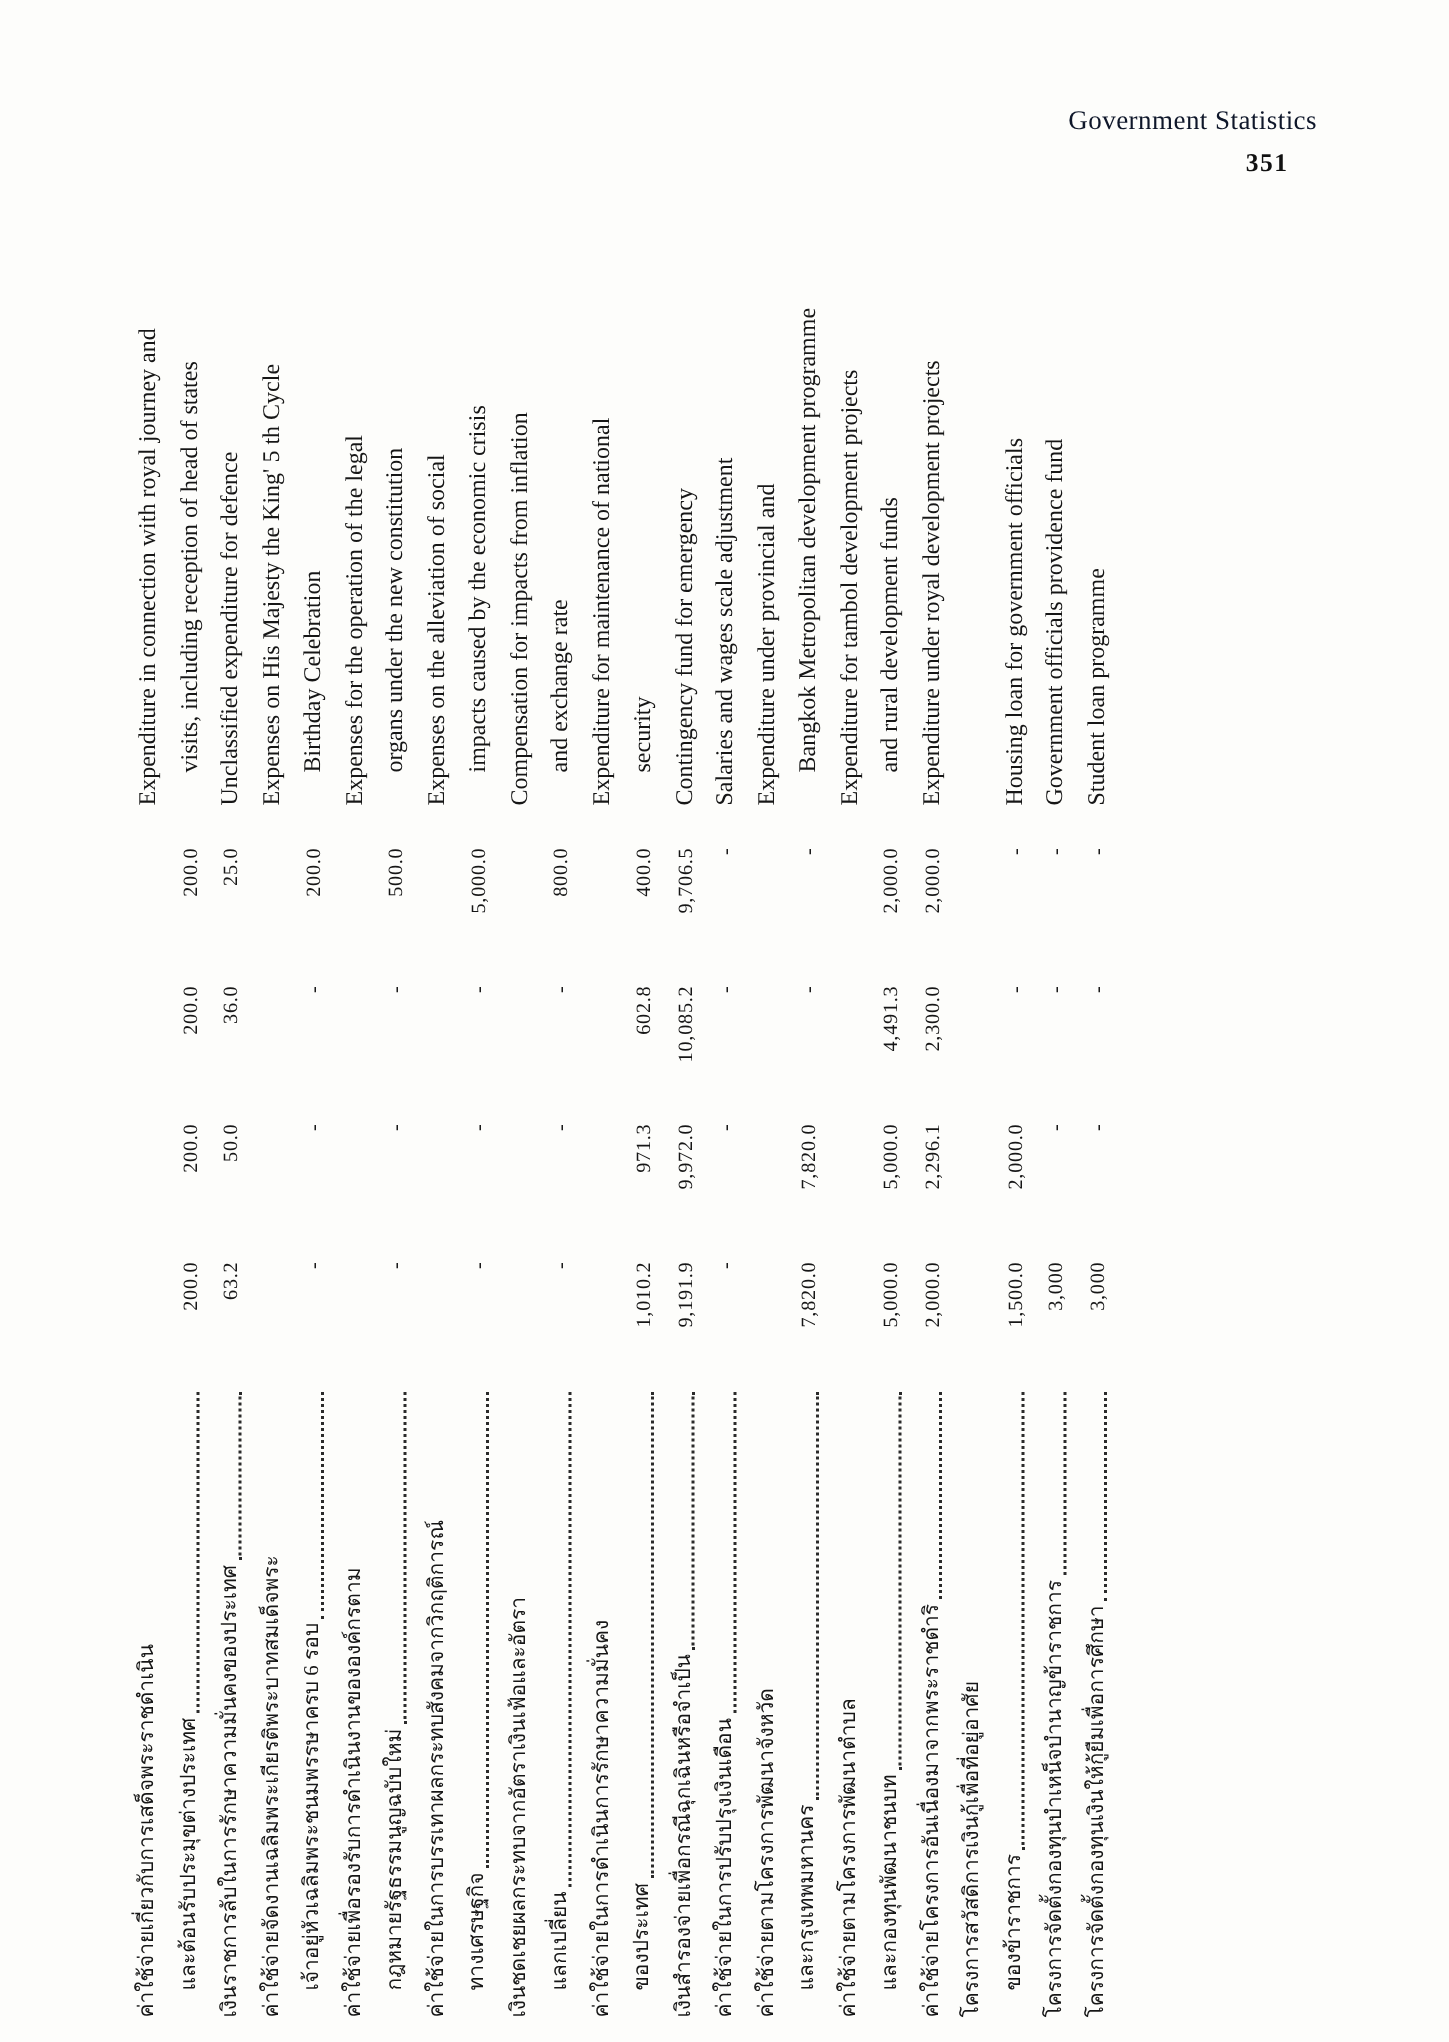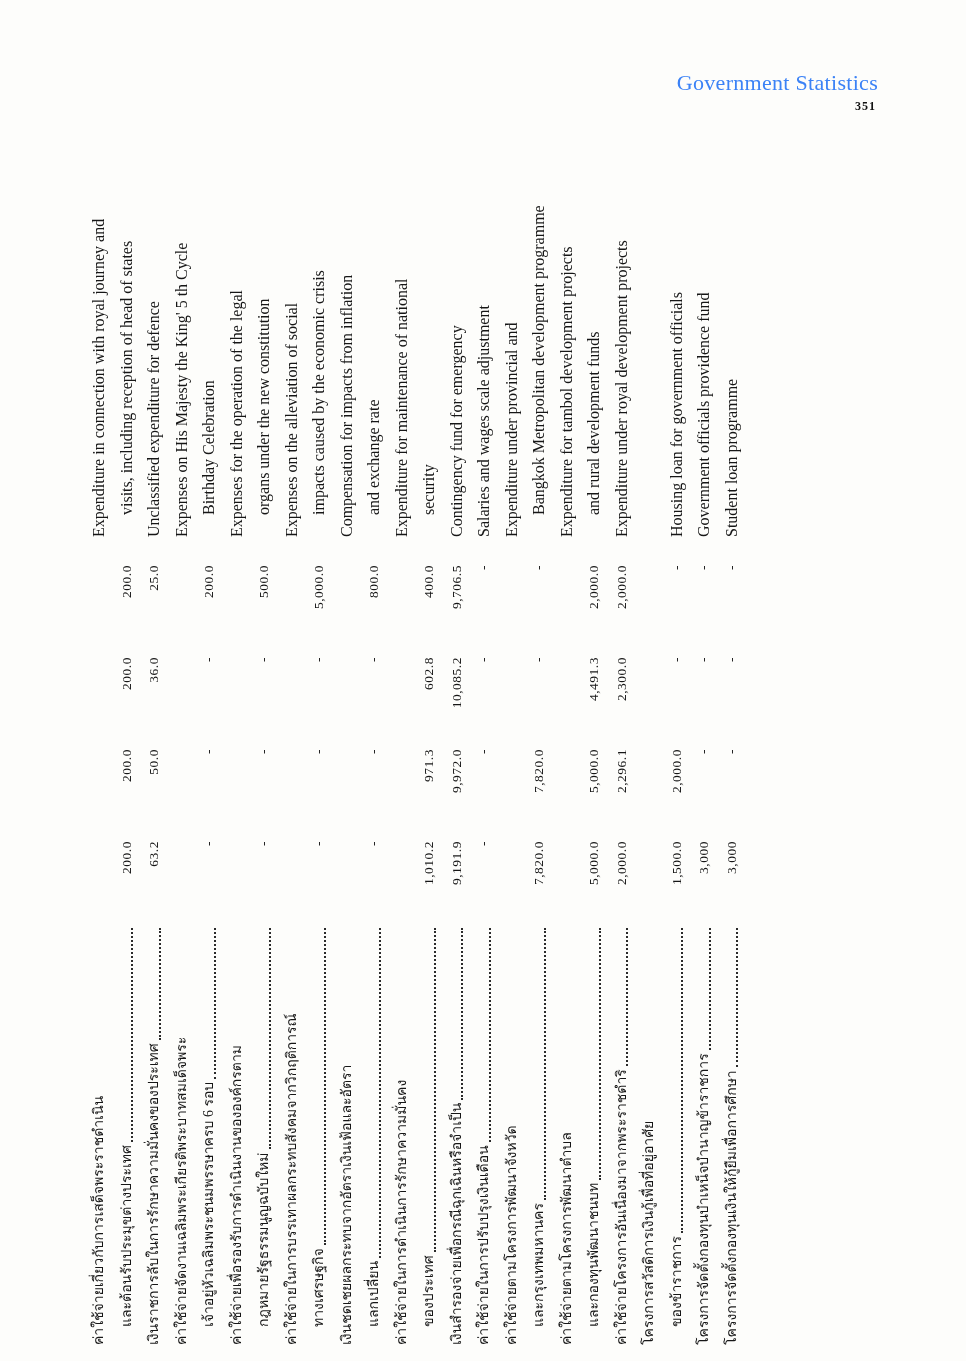--- a/index.html
+++ b/index.html
@@ -4,25 +4,25 @@
 <style>
   html,body{margin:0;padding:0;}
   body{
     width:966px;height:1361px;position:relative;overflow:hidden;
     background:#fdfdfb;color:#161616;
     font-family:"Liberation Serif","DejaVu Serif",serif;
   }
   .page{position:absolute;inset:0;}
   .header-title{
     position:absolute;top:70px;right:88px;
-    font-size:22px;letter-spacing:0.3px;color:#3b82f6;
+    font-size:18px;letter-spacing:0.3px;color:#0f172a;
   }
   .page-number{
-    position:absolute;top:99px;right:90px;
-    font-size:12px;font-weight:700;letter-spacing:1px;color:#111;
+    position:absolute;top:99px;right:107px;
+    font-size:17px;font-weight:700;letter-spacing:1px;color:#111;
   }
   
   .rotated-area{
     position:absolute;left:85px;top:175px;width:660px;height:1170px;
   }
   .readable{
     position:absolute;left:0;top:0;width:1170px;height:660px;
     transform-origin:0 0;
     transform:rotate(-90deg) translateX(-1170px);
   }

